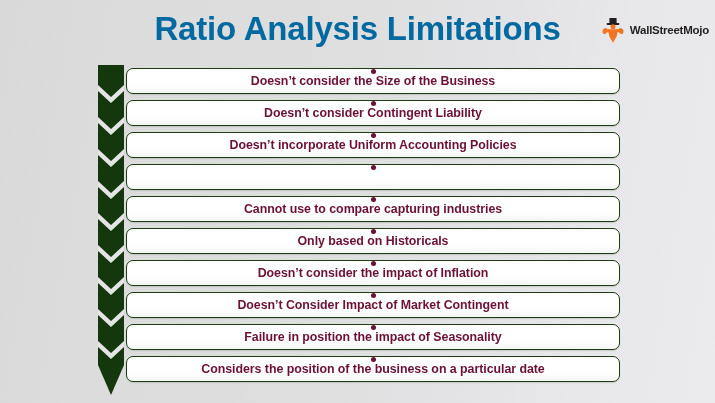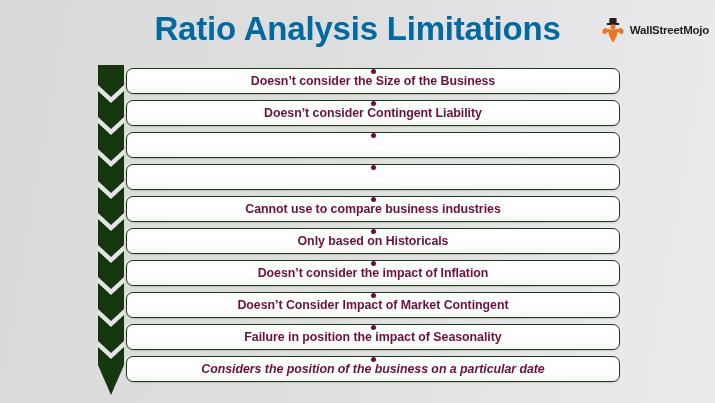--- a/index.html
+++ b/index.html
@@ -87,21 +87,21 @@
     margin-bottom: 6px;
     background: linear-gradient(180deg, #ffffff 0%, #ffffff 62%, #f5f7f4 100%);
     border: 1px solid #1d3d14;
     border-radius: 7px;
     display: flex;
     align-items: center;
     box-shadow: 0 1px 1px rgba(120,125,120,0.28);
     position: relative;
     flex-direction: column;
   }
-  .limitation-row:last-child { margin-bottom: 10px; font-style: italic; }
+  .limitation-row:last-child { margin-bottom: 10px; }
 
   .row-bullet {
     flex: 0 0 auto;
     width: 5px;
     height: 5px;
     border-radius: 50%;
     background: #6b1036;
     margin-left: 10px;
     margin-right: 9px;
   }
@@ -174,29 +174,30 @@
     <span class="row-label">Doesn’t consider the Size of the Business</span>
   </div>
 
   <div class="limitation-row">
     <span class="row-bullet"></span>
     <span class="row-label">Doesn’t consider Contingent Liability</span>
   </div>
 
   <div class="limitation-row">
     <span class="row-bullet"></span>
-  </div>
-
-  <div class="limitation-row">
-    <span class="row-bullet"></span>
-  </div>
-
-  <div class="limitation-row">
-    <span class="row-bullet"></span>
-    <span class="row-label">Cannot use to compare business industries</span>
+    <span class="row-label">Doesn’t incorporate Uniform Accounting Policies</span>
+  </div>
+
+  <div class="limitation-row">
+    <span class="row-bullet"></span>
+  </div>
+
+  <div class="limitation-row">
+    <span class="row-bullet"></span>
+    <span class="row-label">Cannot use to compare capturing industries</span>
   </div>
 
   <div class="limitation-row">
     <span class="row-bullet"></span>
     <span class="row-label">Only based on Historicals</span>
   </div>
 
   <div class="limitation-row">
     <span class="row-bullet"></span>
     <span class="row-label">Doesn’t consider the impact of Inflation</span>

